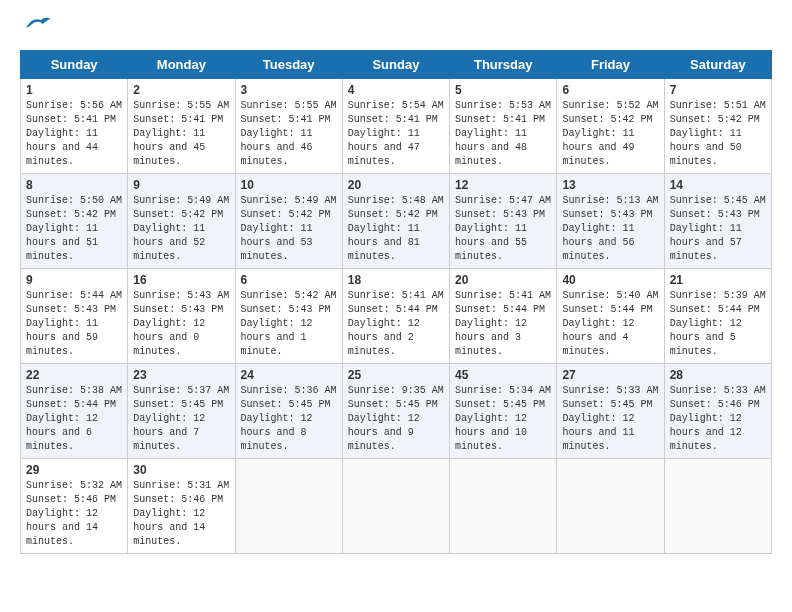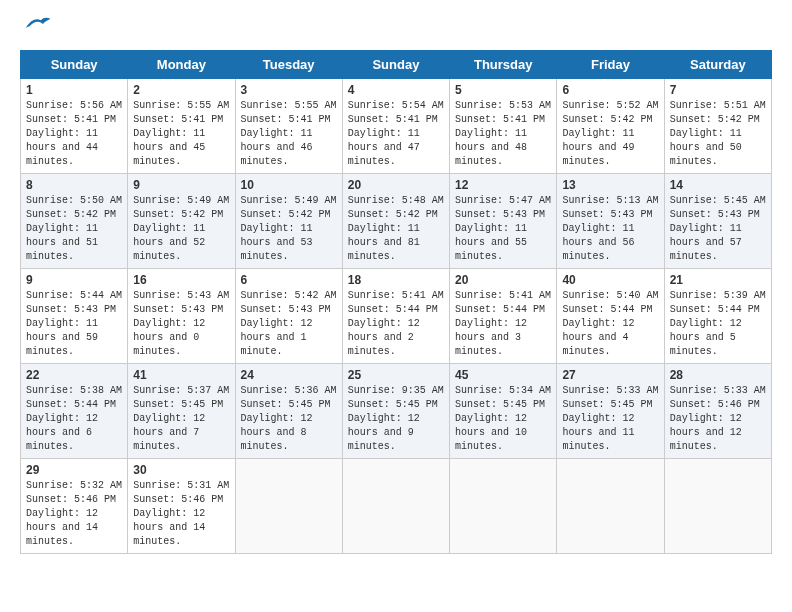--- a/index.html
+++ b/index.html
@@ -301,21 +301,21 @@
       <tr>
         <td>
         <span class="day-num">22</span>
         <div class="day-info">
           <span>Sunrise: </span><span>5:38 AM</span><br>
           <span>Sunset: </span><span>5:44 PM</span><br>
           <span>Daylight: 12 hours and 6 minutes.</span>
         </div>
       </td>
         <td>
-        <span class="day-num">41</span>
+        <span class="day-num">23</span>
         <div class="day-info">
           <span>Sunrise: </span><span>5:37 AM</span><br>
           <span>Sunset: </span><span>5:45 PM</span><br>
           <span>Daylight: 12 hours and 7 minutes.</span>
         </div>
       </td>
         <td>
         <span class="day-num">24</span>
         <div class="day-info">
           <span>Sunrise: </span><span>5:36 AM</span><br>

